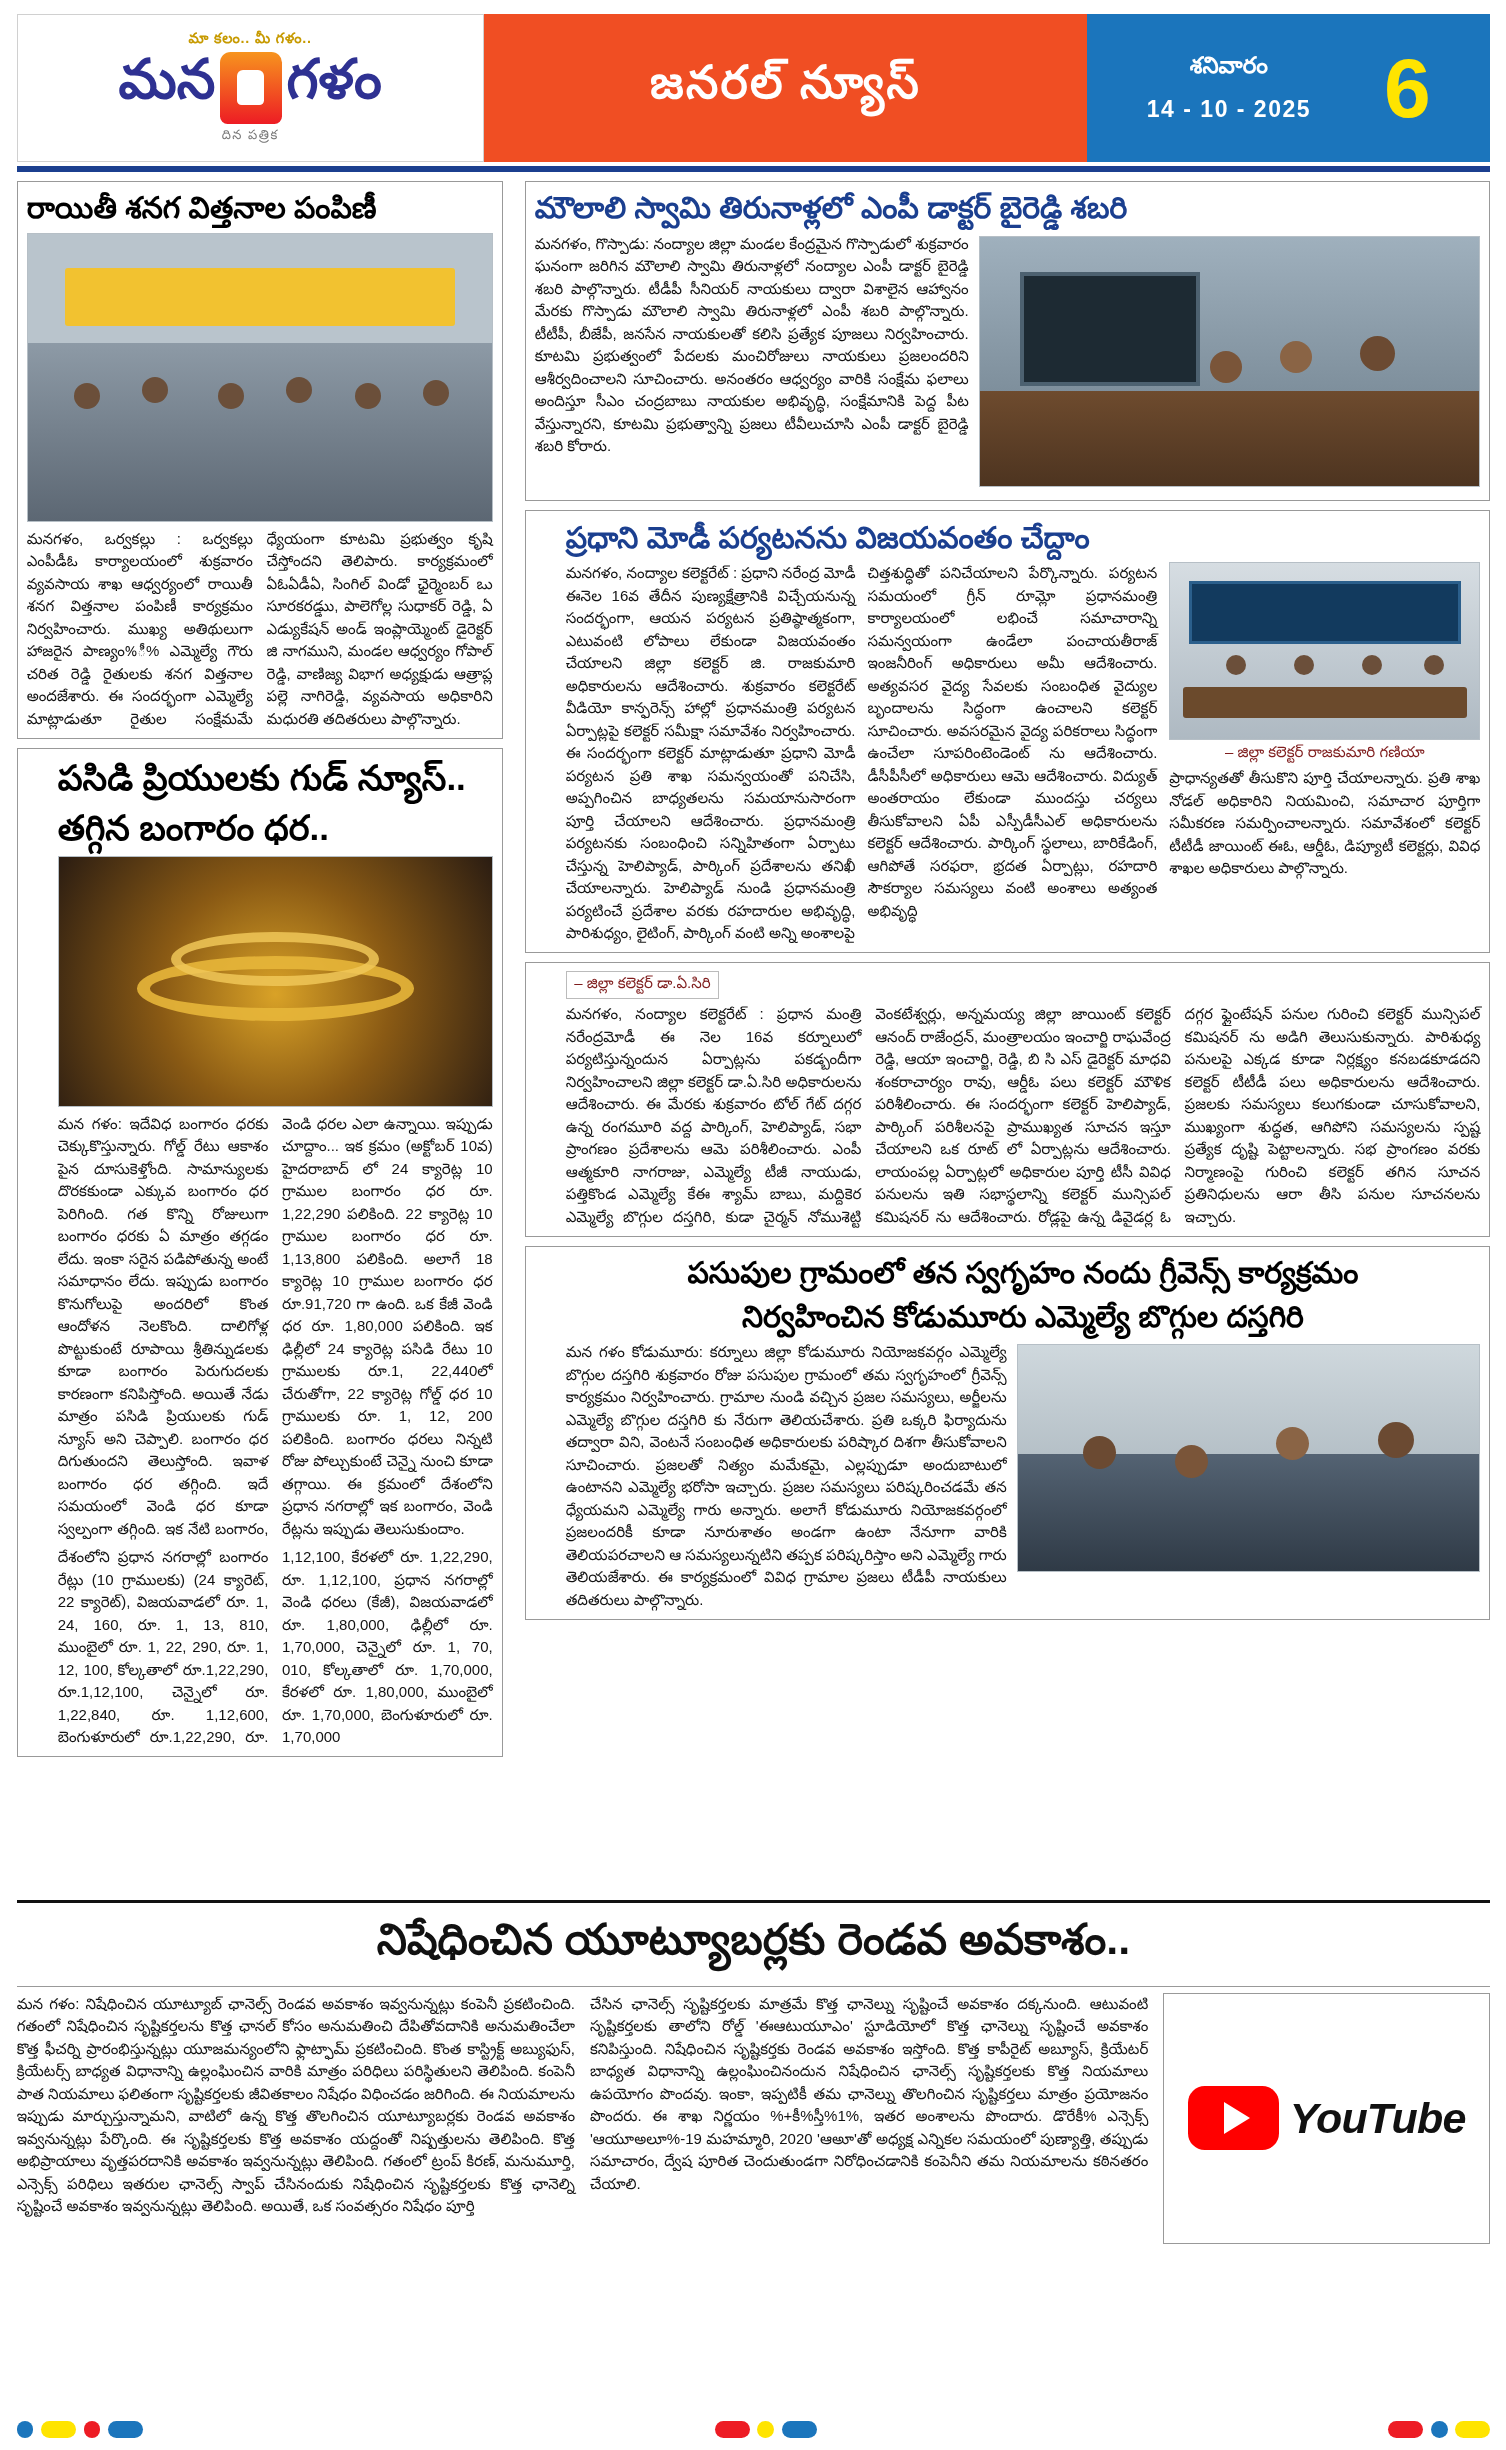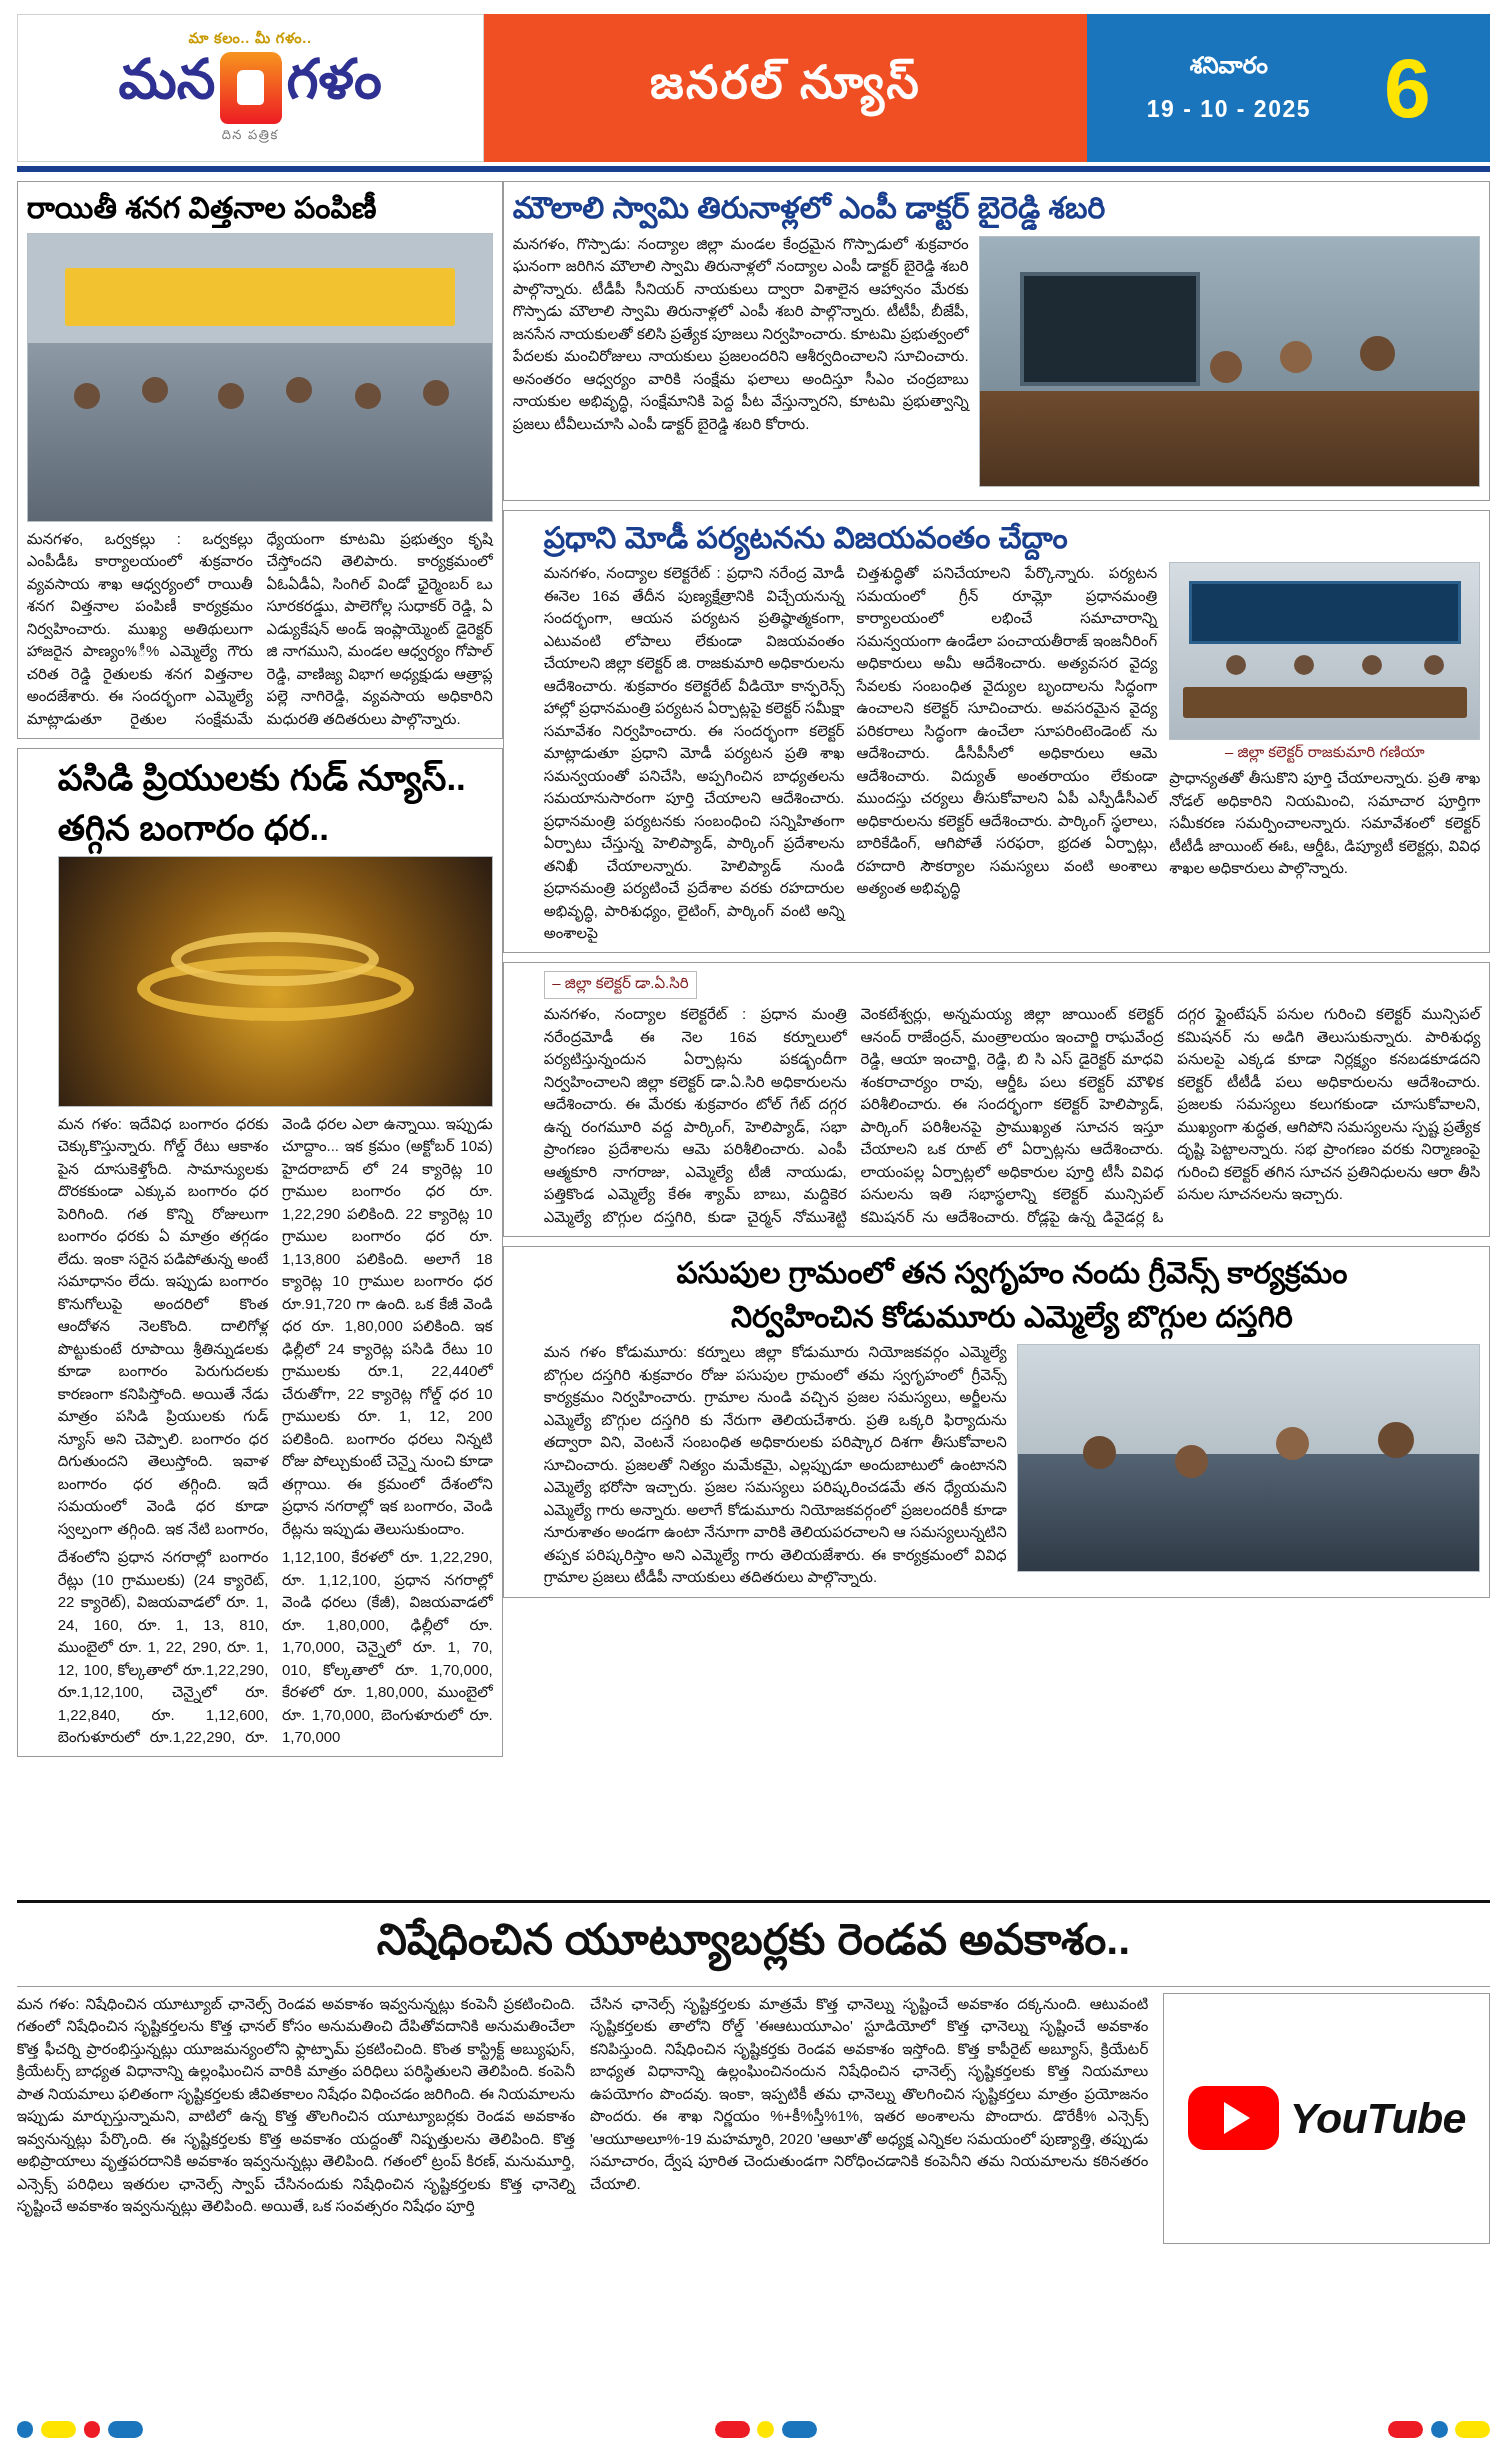--- a/index.html
+++ b/index.html
@@ -49,21 +49,21 @@
     display:flex; align-items:center; justify-content:space-around; padding:0 23px;
   }
   .mh-dateblock { text-align:center; }
   .mh-day { font-size:23px; font-weight:bold; margin-bottom:12px; }
   .mh-date { font-size:23px; font-weight:bold; letter-spacing:1.5px; }
   .mh-pageno { font-size:84px; font-weight:bold; color:#ffe400; line-height:1; }
 
   .rule-main { height:5.3px; background:#1b3f8f; margin-top:4.6px; }
 
   
-  .content { display:flex; gap:0; margin-top:9px; height:1709px; }
+  .content { display:flex; gap:22px; margin-top:9px; height:1709px; }
   .col-left { width:486px; }
   .col-right { flex:1; }
 
   .box { border:0.8px solid #999; padding:7.6px 9px; background:#fff; }
   .box + .box { margin-top:9px;padding-left:40px; }
 
   .hl { font-size:30px; font-weight:bold; color:#000; line-height:1.25; margin:0 0 6px 0; }
   .hl-blue { color:#1b3f8f; }
   .hl-xl { font-size:35px; }
   .hl-center { text-align:center; }
@@ -122,21 +122,21 @@
             <span class="fist"></span>
           </span>
         <span class="t2">గళం</span>
       </div>
       <div class="mh-sub">దిన పత్రిక</div>
     </div>
     <div class="mh-center">జనరల్  న్యూస్</div>
     <div class="mh-right">
       <div class="mh-dateblock">
         <div class="mh-day">శనివారం</div>
-        <div class="mh-date">19 - 10 - 2025</div>
+        <div class="mh-date">14 - 10 - 2025</div>
       </div>
       <div class="mh-pageno">6</div>
     </div>
   </div>
   <div class="rule-main"></div>
 
   <div class="content">
 
     <div class="col-left">
 

